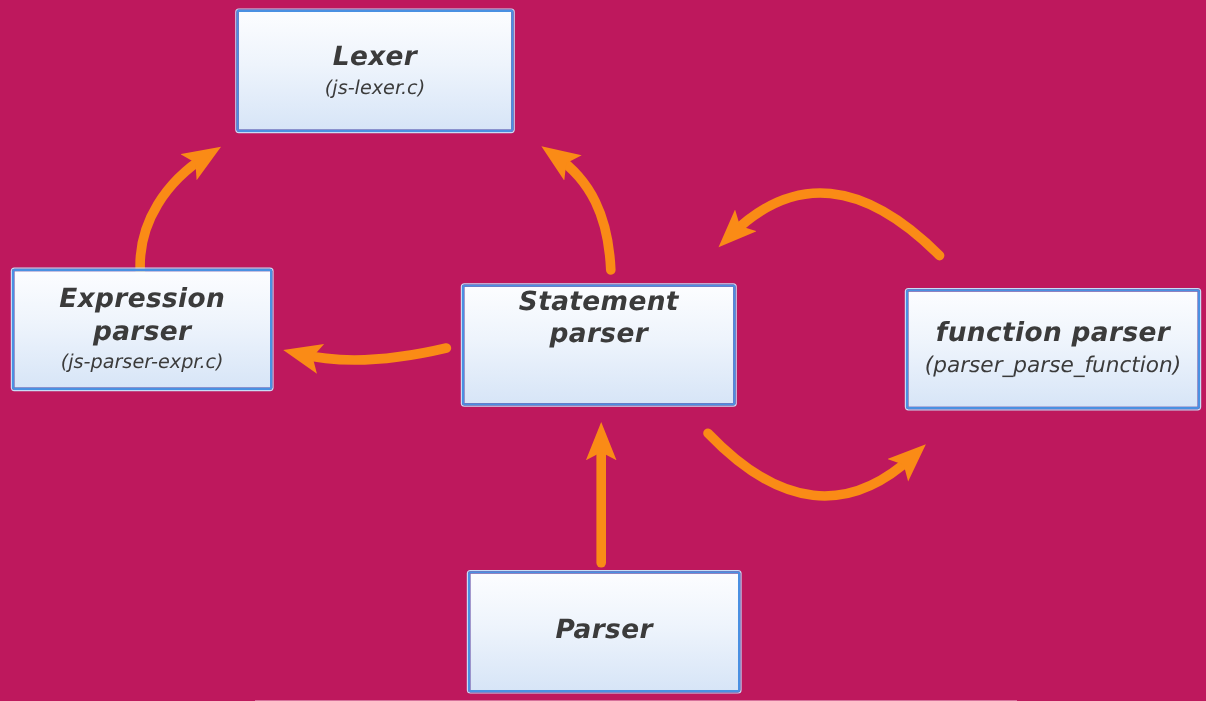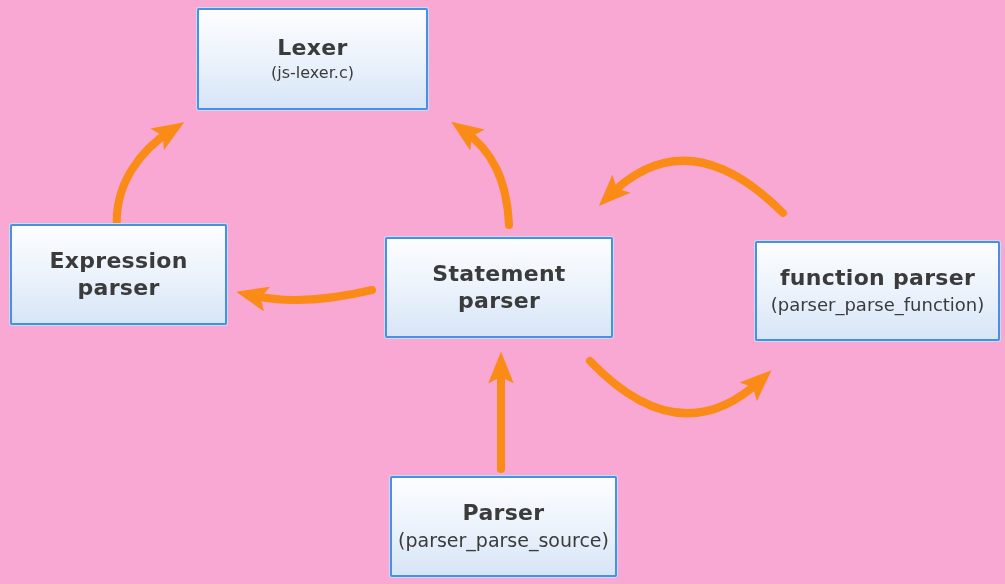--- a/index.html
+++ b/index.html
@@ -5,22 +5,23 @@
   html, body {
     margin: 0;
     padding: 0;
     background: #ffffff;
     font-family: "DejaVu Sans", "Liberation Sans", sans-serif;
   }
   .canvas {
     position: relative;
     width: 1005px;
     height: 584px;
-    background: #f9a8d4;
+    background: #be185d;
     overflow: hidden;
+    font-style: italic;
   }
   .edges-layer {
     position: absolute;
     left: 0;
     top: 0;
     width: 1005px;
     height: 584px;
     pointer-events: none;
   }
   .node {
@@ -45,21 +46,21 @@
     letter-spacing: 0.3px;
   }
   .node-subtitle {
     font-size: 16px;
     line-height: 1.25;
     margin-top: 2px;
     white-space: nowrap;
   }
   .node-lexer            { left: 197px; top: 8px;   width: 231px; height: 102px; }
   .node-expression-parser{ left: 10px;  top: 224px; width: 217px; height: 101px; }
-  .node-statement-parser { left: 385px; top: 237px; width: 228px; height: 101px; }
+  .node-statement-parser { left: 385px; top: 237px; width: 228px; height: 101px; justify-content: space-between; }
   .node-function-parser  { left: 755px; top: 241px; width: 245px; height: 100px; text-align: right; }
   .node-parser           { left: 390px; top: 476px; width: 227px; height: 101px; }
   .node-function-parser .node-subtitle { font-size: 18px; }
   .node-parser .node-subtitle { font-size: 19px; }
 </style>
 </head>
 <body>
 
 <div class="canvas">
 
@@ -80,30 +81,30 @@
   </svg>
 
   <div class="node node-lexer">
     <div class="node-title">Lexer</div>
     <div class="node-subtitle">(js-lexer.c)</div>
   </div>
 
   <div class="node node-expression-parser">
     <div class="node-title">Expression
 parser</div>
+    <div class="node-subtitle">(js-parser-expr.c)</div>
   </div>
 
   <div class="node node-statement-parser">
     <div class="node-title">Statement
 parser</div>
   </div>
 
   <div class="node node-function-parser">
     <div class="node-title">function parser</div>
     <div class="node-subtitle">(parser_parse_function)</div>
   </div>
 
   <div class="node node-parser">
     <div class="node-title">Parser</div>
-    <div class="node-subtitle">(parser_parse_source)</div>
   </div>
 
 </div>
 
 </body></html>

